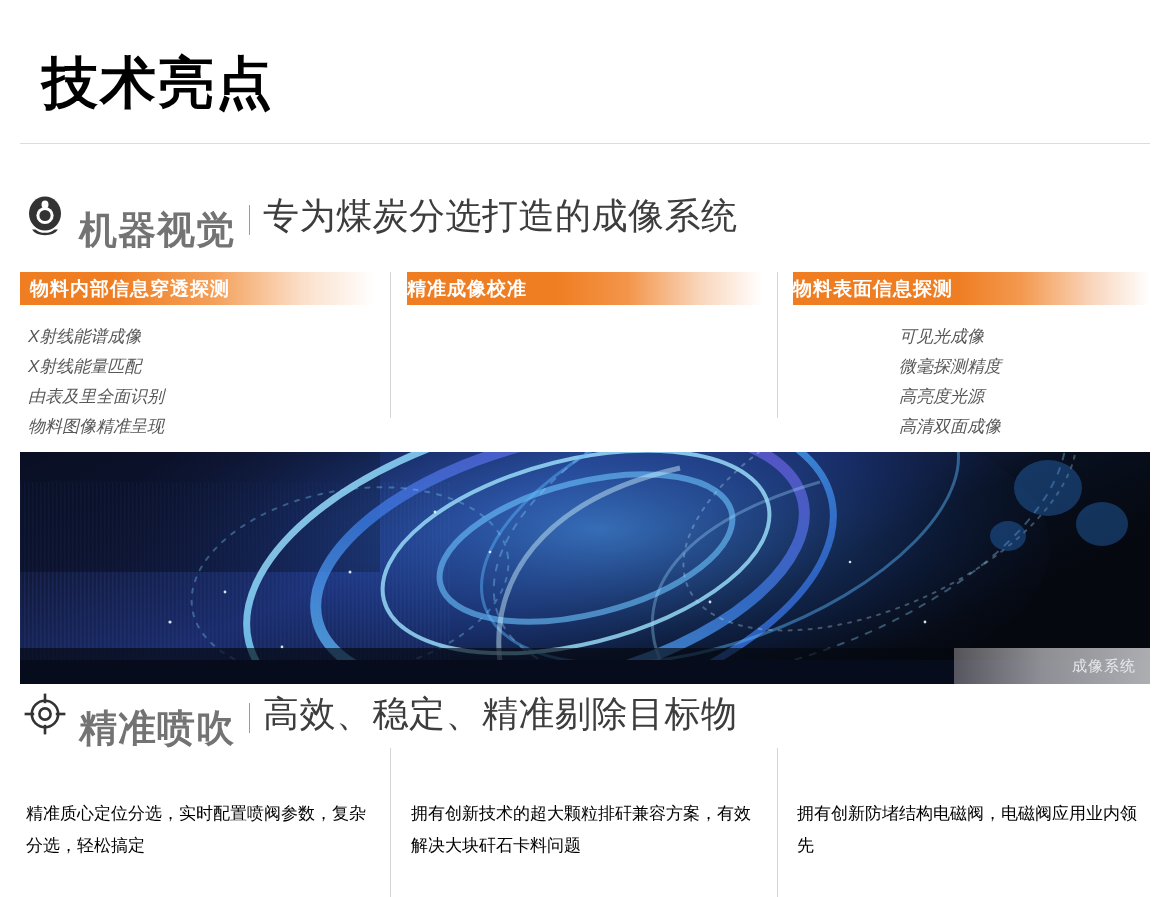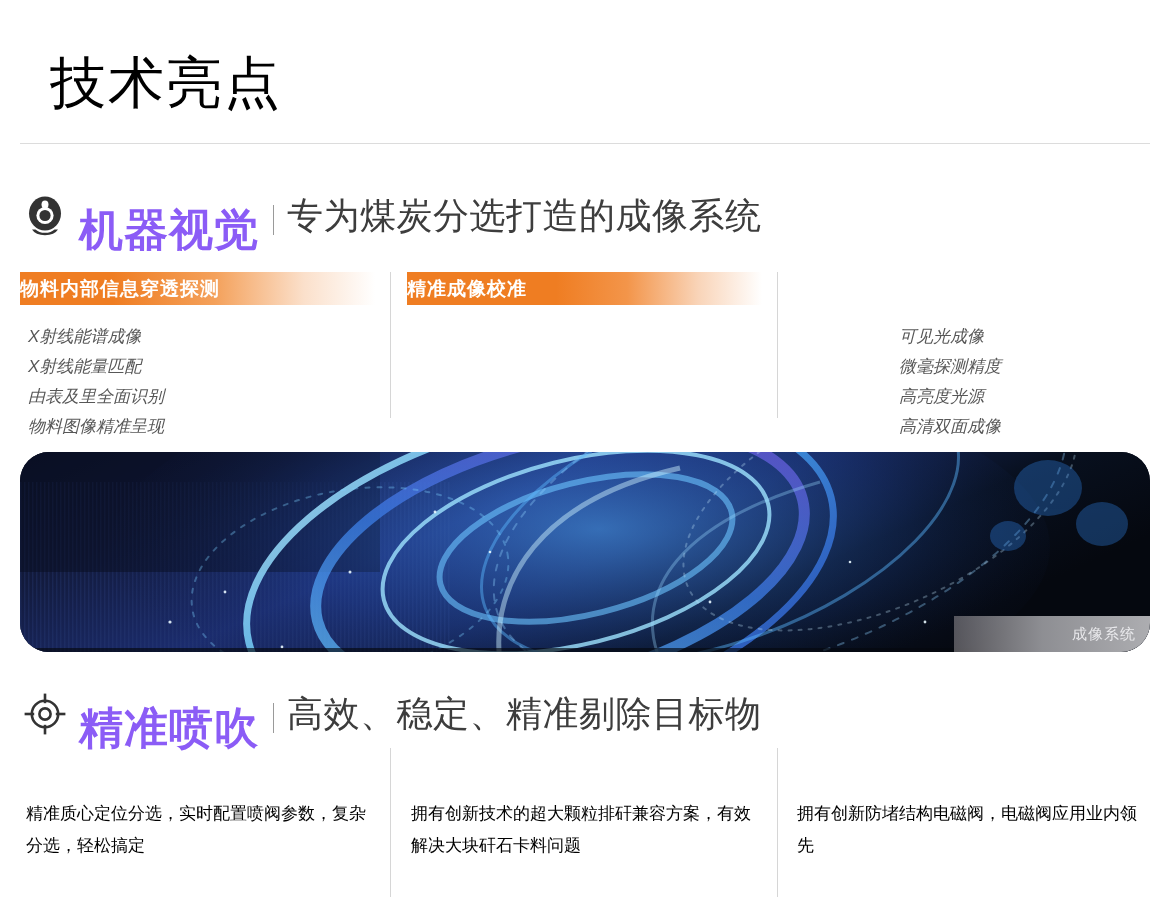--- a/index.html
+++ b/index.html
@@ -22,24 +22,23 @@
     background: #fff;
   }
 
   
   .page-title {
     position: absolute;
     left: 42px;
     top: 52px;
     font-size: 56px;
     line-height: 62px;
-    font-weight: 400;
+    font-weight: 700;
     color: #000000;
     letter-spacing: 2px;
-    margin-left: 8px;
   }
   .title-rule {
     position: absolute;
     left: 20px;
     top: 143px;
     width: 1130px;
     height: 1px;
     background: #dcdcdc;
   }
 
@@ -51,23 +50,23 @@
     left: 24px;
   }
   .sec-icon {
     width: 42px;
     height: 42px;
     flex: 0 0 42px;
     margin-right: 13px;
     display: block;
   }
   .sec-title {
-    font-size: 44px;
+    font-size: 38px;
     font-weight: 700;
-    color: #8b5cf6;
+    color: #737373;
     letter-spacing: 1px;
     line-height: 40px;
     margin-top: 28px;
   }
   .sec-sep {
     display: inline-block;
     width: 1px;
     height: 30px;
     background: #9a9a9a;
     margin: 0 13px 0 14px;
@@ -90,21 +89,21 @@
     color: #ffffff;
     font-size: 19px;
     font-weight: 700;
     letter-spacing: 1px;
     white-space: nowrap;
     overflow: hidden;
   }
   .banner.grad {
     background: linear-gradient(to right, #ef7d22 0%, #ef7d22 26%, #f4a15b 55%, #fbe0cb 80%, #ffffff 100%);
   }
-  .banner.align-left  { text-align: left;   padding-left: 0; box-sizing: border-box; }
+  .banner.align-left  { text-align: left;   padding-left: 10px; box-sizing: border-box; }
   .banner.align-center{ }
   .banner.c2 { background: linear-gradient(to right, #ef7d22 0%, #ef7d22 42%, #f3954a 62%, #f9d4b8 82%, #ffffff 100%); }
   .banner.c3 { background: linear-gradient(to right, #ef7d22 0%, #ef7d22 46%, #f3994f 64%, #f9d6bd 84%, #ffffff 100%); }
 
   
   .feat-list {
     position: absolute;
     font-size: 17px;
     color: #575757;
     line-height: 30px;
@@ -117,24 +116,23 @@
     width: 1px;
     background: #d6d6d6;
   }
 
   
   .hero {
     position: absolute;
     left: 20px;
     top: 452px;
     width: 1130px;
-    height: 200px;
+    height: 232px;
     overflow: hidden;
     background: #070c1d;
-    border-radius: 29px;
   }
   .hero svg { display: block; width: 1130px; height: 208px; }
   .hero-caption {
     position: absolute;
     right: 0;
     bottom: 0;
     width: 196px;
     height: 36px;
     line-height: 36px;
     text-align: right;
@@ -185,20 +183,21 @@
         <path d="M8 34.5 A14 9 0 0 0 34 34.5 L30.5 34.5 A11 6.6 0 0 1 11.5 34.5 Z" fill="#333333"></path>
       </svg>
     </span>
     <span class="sec-title">机器视觉</span>
     <span class="sec-sep"></span>
     <span class="sec-sub">专为煤炭分选打造的成像系统</span>
   </div>
 
   <div class="banner grad align-left" style="left:20px;  top:272px; width:355px;">物料内部信息穿透探测</div>
   <div class="banner c2 align-center" style="left:407px; top:272px; width:355px;">精准成像校准</div>
+  <div class="banner c3 align-center" style="left:793px; top:272px; width:357px;">物料表面信息探测</div>
 
   <div class="feat-list" style="left:28px; top:322px;">
     <div>X射线能谱成像</div>
     <div>X射线能量匹配</div>
     <div>由表及里全面识别</div>
     <div>物料图像精准呈现</div>
   </div>
 
 
   <div class="feat-list" style="left:899px; top:322px;">

